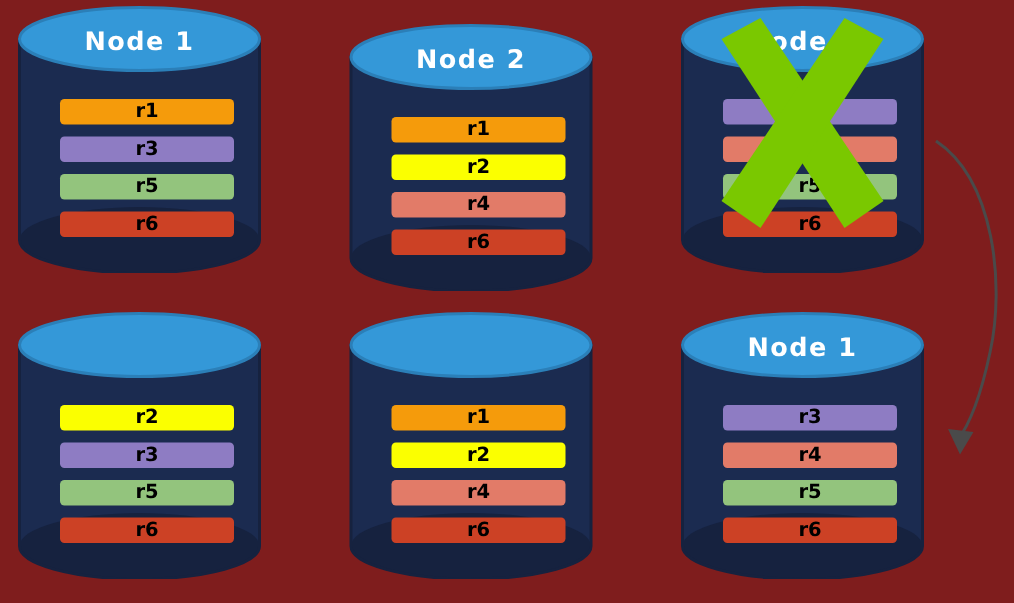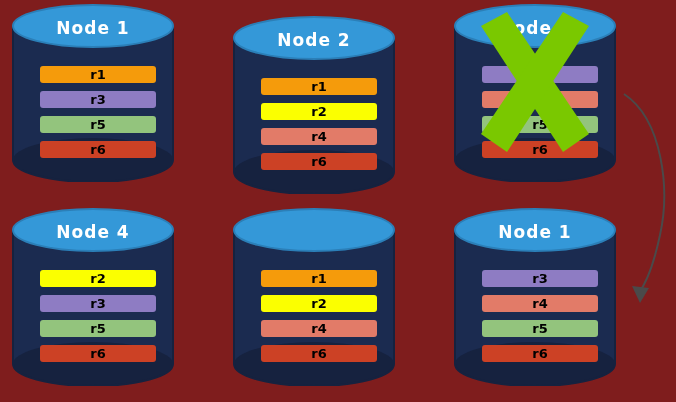--- a/index.html
+++ b/index.html
@@ -135,21 +135,20 @@
     </svg>
   </div>
 
   <div class="node" style="left:11px; top:208px;">
     <svg class="node-svg" viewBox="0 0 164 178">
       <path d="M2,22 L2,156 A80,22 0 0 0 162,156 L162,22 Z" fill="#1b2b50"></path>
       <ellipse cx="82" cy="156" rx="80" ry="22" fill="#16223f"></ellipse>
       <path d="M2,22 L2,156 A80,22 0 0 0 162,156 L162,22 Z" fill="none" stroke="#16223f" stroke-width="2"></path>
       <ellipse cx="82" cy="22" rx="80" ry="21" fill="#3498d8" stroke="#2b7fb8" stroke-width="2"></ellipse>
     </svg>
-    <div class="node-title">Node  4</div>
     <div class="bars">
       <div class="bar" style="background: rgb(251, 255, 0);"><span>r2</span></div>
       <div class="bar" style="background: rgb(142, 124, 195);"><span>r3</span></div>
       <div class="bar" style="background: rgb(147, 196, 125);"><span>r5</span></div>
       <div class="bar" style="background: rgb(204, 65, 37);"><span>r6</span></div>
     </div>
   </div>
 
   <div class="node" style="left:232px; top:208px;">
     <svg class="node-svg" viewBox="0 0 164 178">

